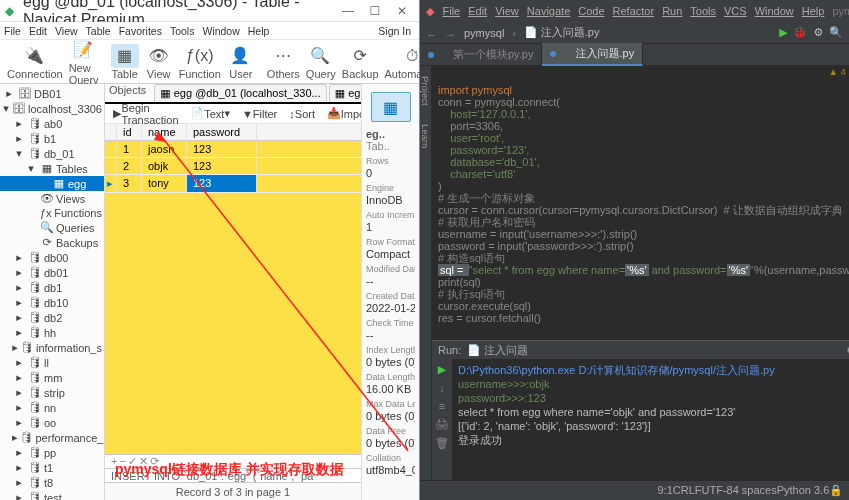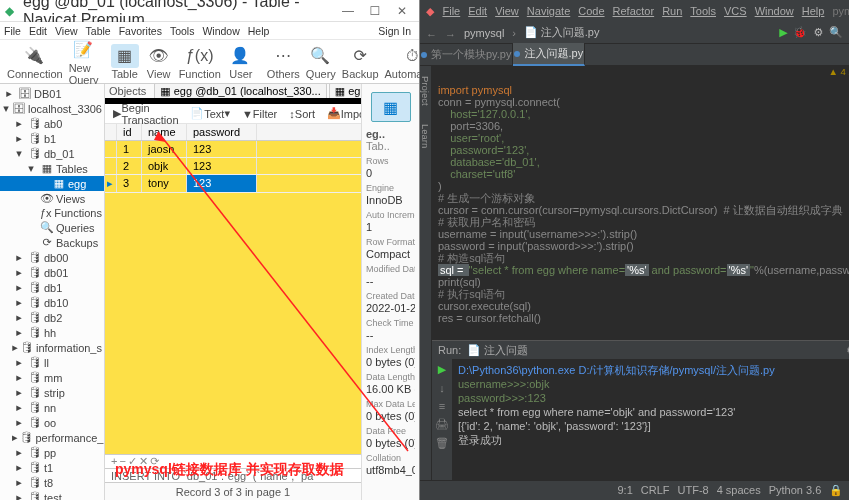--- a/index.html
+++ b/index.html
@@ -24,21 +24,21 @@
 
 .nc-body{flex:1;display:flex;overflow:hidden}
 .nc-tree{width:105px;background:#fcfcfc;border-right:1px solid #d8d8d8;overflow:auto;padding:2px 0}
 .nc-tree .node{display:flex;align-items:center;padding:1px 2px;font-size:10.5px;color:#444;white-space:nowrap}
 .nc-tree .node .ic{width:14px;text-align:center;margin-right:2px}
 .nc-tree .ind1{padding-left:12px}
 .nc-tree .ind2{padding-left:24px}
 .nc-tree .ind3{padding-left:36px}
 .nc-tree .selnode{background:#07c;color:#fff}
 .nc-mid{flex:1;display:flex;flex-direction:column;overflow:hidden}
-.nc-tabs{height:20px;display:flex;align-items:center;background:#fafafa;border-bottom:6px solid #000000;padding:0 4px;font-size:10px;overflow:hidden}
+.nc-tabs{height:20px;display:flex;align-items:flex-start;background:#fafafa;border-bottom:2px solid #000000;padding:0 4px;font-size:10px;overflow:hidden}
 .nc-tabs .tab{padding:2px 5px;border:1px solid #ccc;border-bottom:none;margin-right:2px;border-radius:3px 3px 0 0;background:#f4f4f4;white-space:nowrap}
 .nc-tabs .objects{margin-right:8px;color:#555}
 .nc-tbar2{height:20px;display:flex;align-items:center;padding:0 4px;background:#fff;border-bottom:1px solid #e4e4e4;font-size:10px;color:#444;gap:4px}
 .nc-tbar2 .btn{padding:1px 4px;display:inline-flex;align-items:center}
 .nc-table{flex:1;background:#fde047;font-size:10.5px}
 .nc-th{display:flex;border-bottom:1px solid #ccc;background:#f5f5f5}
 .nc-th div,.nc-tr div{padding:2px 6px;border-right:1px solid #e2e2e2}
 .nc-th div:nth-child(1),.nc-tr div:nth-child(1){width:12px;padding:2px}
 .nc-th div:nth-child(2),.nc-tr div:nth-child(2){width:25px}
 .nc-th div:nth-child(3),.nc-tr div:nth-child(3){width:45px}
@@ -59,21 +59,21 @@
 
 .pc-title{height:22px;display:flex;align-items:center;padding:0 6px;background:#3c3f41;font-size:10.5px;color:#aaa}
 .pc-title span{margin-right:8px}
 .pc-title .u{text-decoration:underline}
 .pc-tool{height:22px;display:flex;align-items:center;padding:0 6px;background:#3c3f41;border-bottom:1px solid #2b2b2b;gap:8px}
 .pc-tool .ar{color:#888}
 .pc-tool .bc{color:#bbb}
 .pc-tool .end{margin-left:auto;display:flex;gap:6px;align-items:center}
 .pc-tool .run{color:#4c4}
 .pc-tabs{height:22px;display:flex;align-items:center;background:#3c3f41;border-bottom:1px solid #2b2b2b}
-.pc-tabs .tab{padding:3px 1px;font-size:10.5px;color:#888;border-right:1px solid #2b2b2b;display:flex;align-items:center;gap:4px}
+.pc-tabs .tab{padding:3px 8px;font-size:10.5px;color:#888;border-right:1px solid #2b2b2b;display:flex;align-items:center;gap:19px}
 .pc-tabs .tab.act{color:#ddd;background:#515658;border-bottom:2px solid #4a88c7}
 .pc-tabs .tab .dot{width:6px;height:6px;background:#4a88c7;border-radius:50%}
 .pc-body{flex:1;display:flex;overflow:hidden}
 .pc-left{width:18px;background:#3c3f41;border-right:1px solid #2b2b2b;display:flex;flex-direction:column;align-items:center;padding-top:10px;gap:18px}
 .pc-left span{writing-mode:vertical-lr;font-size:9.5px;color:#999}
 .pc-editor{flex:1;display:flex;flex-direction:column;background:#2b2b2b}
 .pc-warn{height:16px;text-align:right;padding:0 6px;font-size:9.5px;color:#a80}
 .pc-code{flex:1;overflow:hidden;padding:2px 6px;font-family:Consolas,monospace;font-size:9px;line-height:12px;color:#888}
 .pc-code .ln{white-space:pre}
 .pc-code .kw{color:#cc7832}
@@ -82,21 +82,21 @@
 .pc-code .hl{background:#596063;color:#fff;padding:0 2px}
 .pc-run{height:140px;border-top:1px solid #555;display:flex;flex-direction:column;background:#2b2b2b}
 .pc-run-hd{height:18px;display:flex;align-items:center;padding:0 6px;font-size:10px;color:#aaa;background:#3c3f41}
 .pc-run-hd .lab{margin-right:6px}
 .pc-run-bd{flex:1;display:flex;overflow:hidden}
 .pc-run-gut{width:20px;background:#3c3f41;display:flex;flex-direction:column;align-items:center;padding-top:4px;gap:6px;color:#888}
 .pc-run-out{flex:1;padding:4px 6px;font-family:Consolas,monospace;font-size:10px;line-height:14px;color:#bbb;overflow:hidden}
 .pc-run-out .g{color:#6a8759}
 .pc-run-out .bl{color:#5394ec}
 .pc-status{height:20px;background:#3c3f41;border-top:1px solid #2b2b2b;display:flex;align-items:center;padding:0 6px;font-size:10px;color:#aaa}
-.pc-status .end{margin-left:auto;display:flex;gap:8px}
+.pc-status .end{margin-left:auto;display:flex;}
 .pc-bottombar{height:18px;background:#3c3f41;display:flex;align-items:center;padding:0 6px;font-size:10px;color:#999;gap:10px;border-top:1px solid #2b2b2b}
 </style>
 </head>
 <body>
 
 <div class="navicat">
   <div class="nc-title">
     <span class="ico">◆</span>
     <span class="txt">egg @db_01 (localhost_3306) - Table - Navicat Premium</span>
     <span class="btns">

